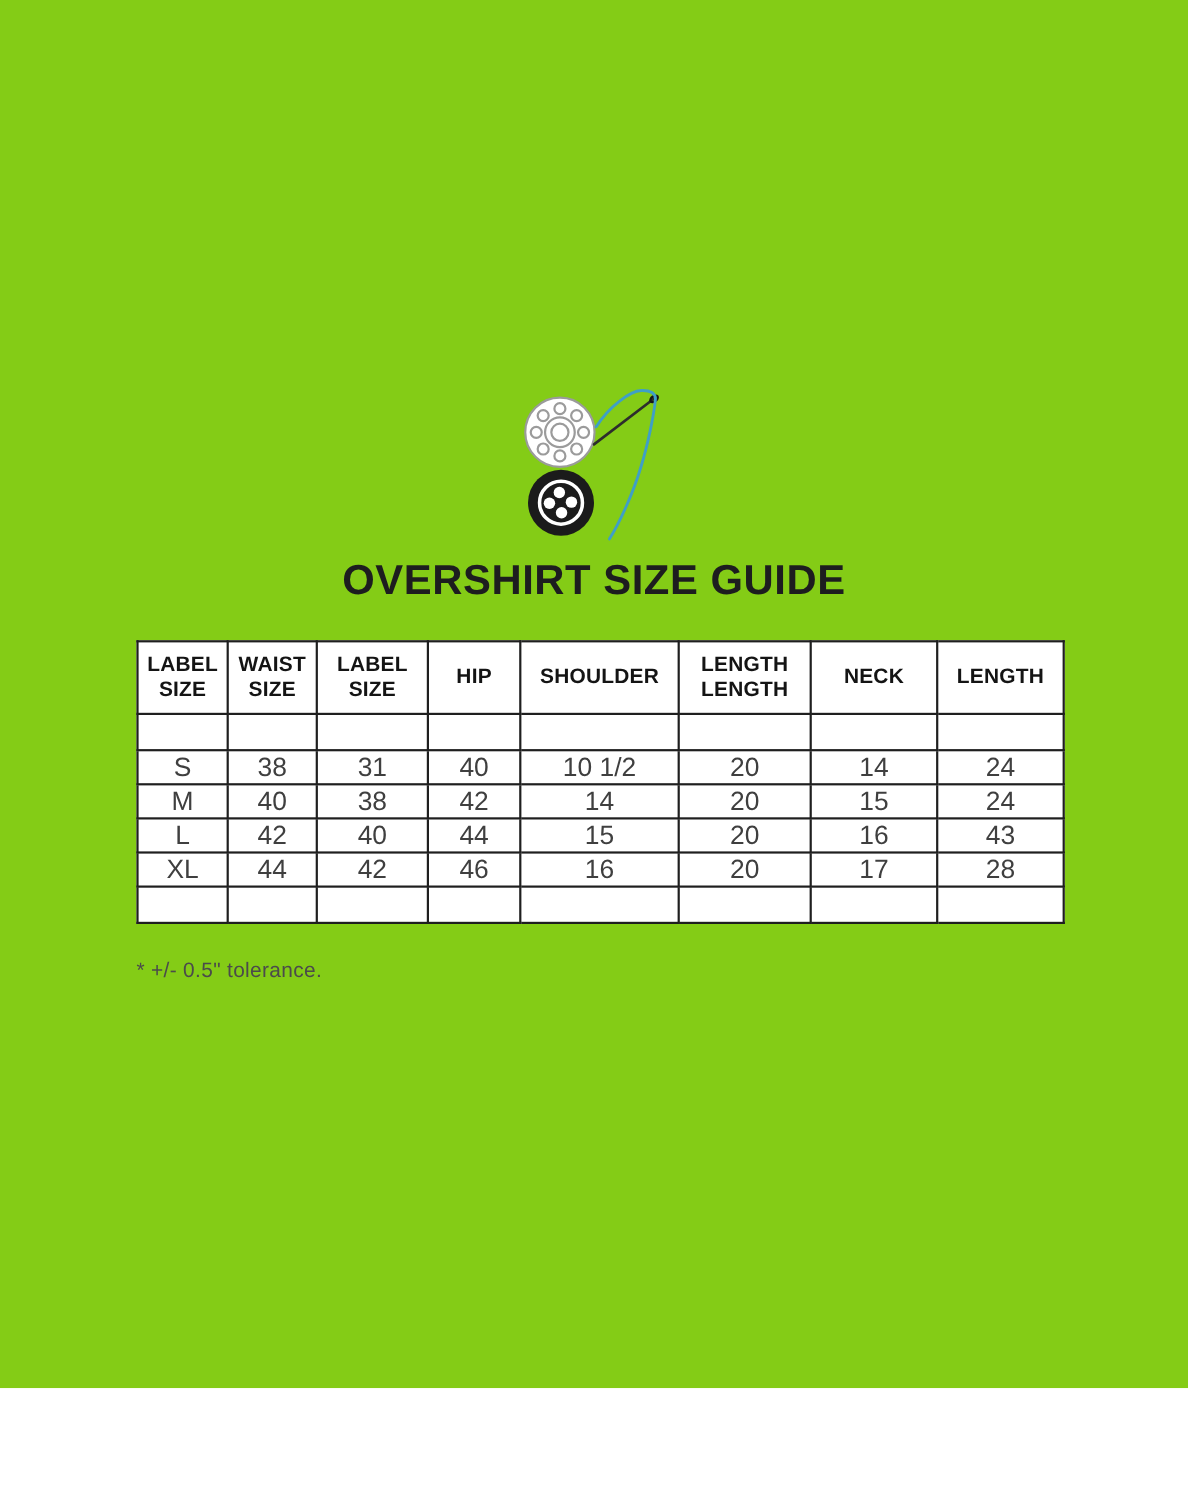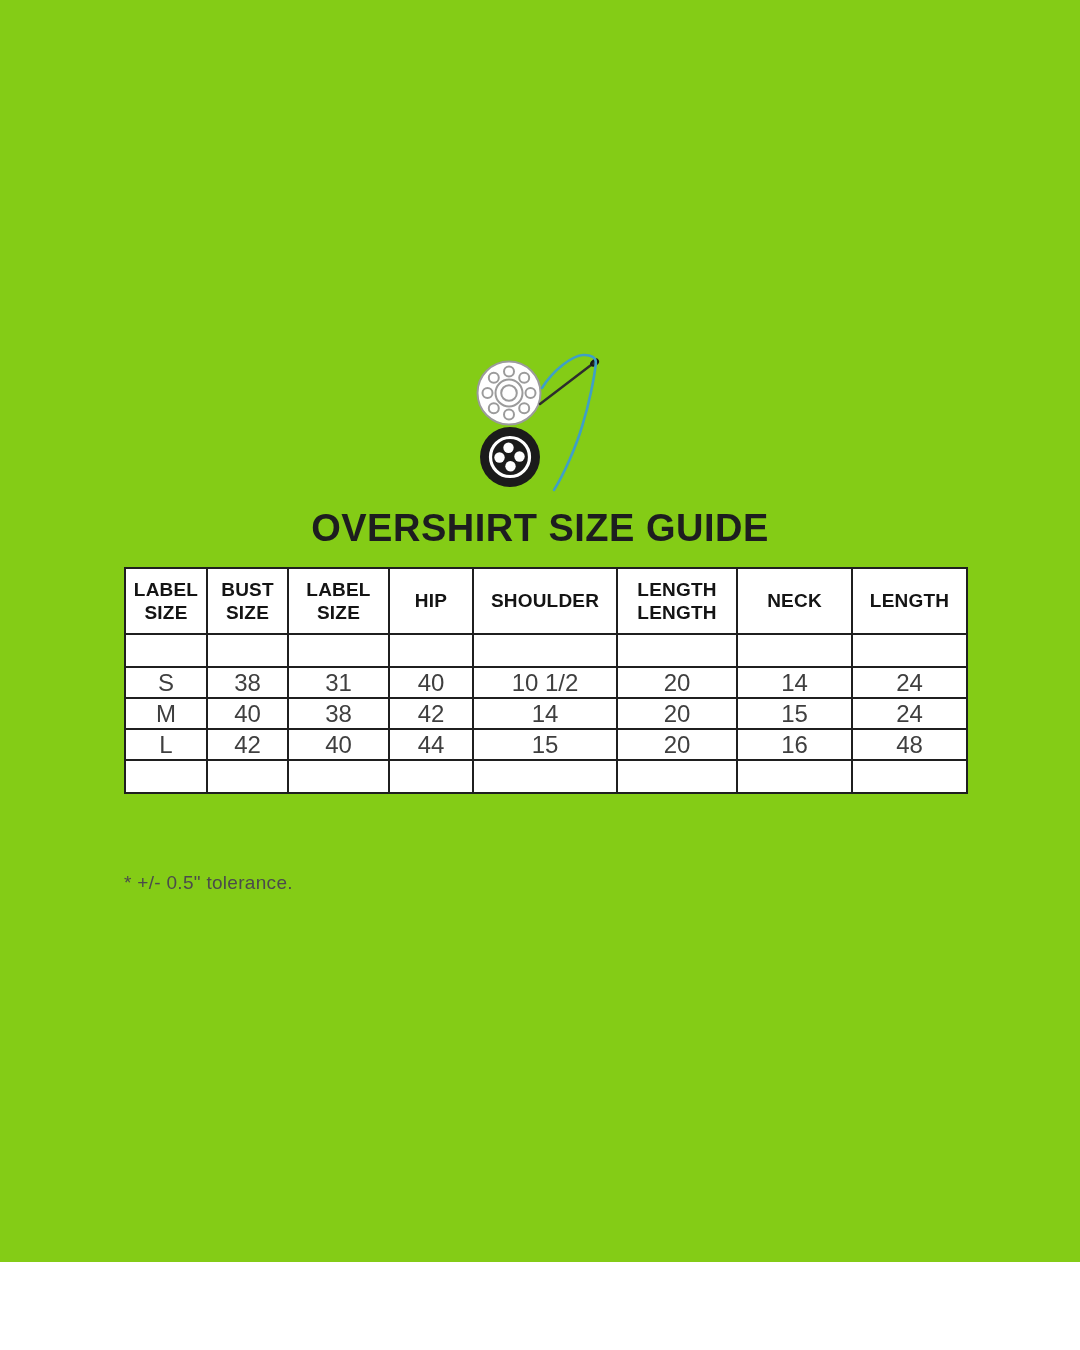--- a/index.html
+++ b/index.html
@@ -27,21 +27,21 @@
     text-align: center;
     font-size: 38px;
     font-weight: 600;
     letter-spacing: 0.5px;
     color: #1d1d1f;
     line-height: 48px;
   }
   table.size-table {
     position: absolute;
     left: 124px;
-    top: 567px;
+    top: 582px;
     width: 842px;
     border-collapse: collapse;
     table-layout: fixed;
     background: #ffffff;
   }
   table.size-table th,
   table.size-table td {
     border: 2px solid #1f1f1f;
     text-align: center;
     vertical-align: middle;
@@ -125,21 +125,21 @@
         <col style="width:115px">
         <col style="width:115px">
     </colgroup>
     <thead>
       <tr>
         <th>
           <span class="th-line">LABEL</span>
           <span class="th-line">SIZE</span>
         </th>
         <th>
-          <span class="th-line">BUST</span>
+          <span class="th-line">WAIST</span>
           <span class="th-line">SIZE</span>
         </th>
         <th>
           <span class="th-line">LABEL</span>
           <span class="th-line">SIZE</span>
         </th>
         <th>
           <span class="th-line">HIP</span>
         </th>
         <th>
@@ -189,21 +189,31 @@
         <td>24</td>
       </tr>
       <tr class="data-row">
         <td>L</td>
         <td>42</td>
         <td>40</td>
         <td>44</td>
         <td>15</td>
         <td>20</td>
         <td>16</td>
-        <td>48</td>
+        <td>43</td>
+      </tr>
+      <tr class="data-row">
+        <td>XL</td>
+        <td>44</td>
+        <td>42</td>
+        <td>46</td>
+        <td>16</td>
+        <td>20</td>
+        <td>17</td>
+        <td>28</td>
       </tr>
       <tr class="spacer-row">
         <td></td>
           <td></td>
         <td></td>
           <td></td>
         <td></td>
           <td></td>
         <td></td>
           <td></td>

